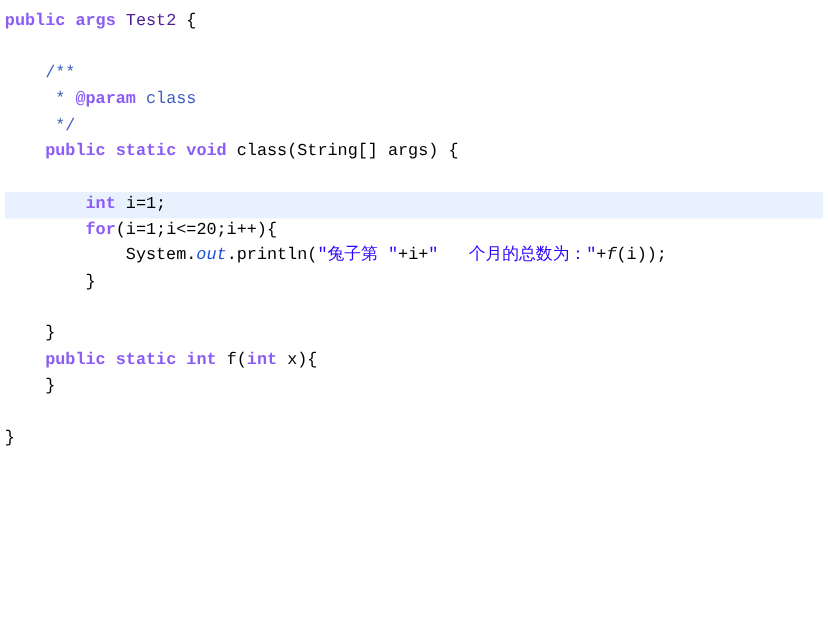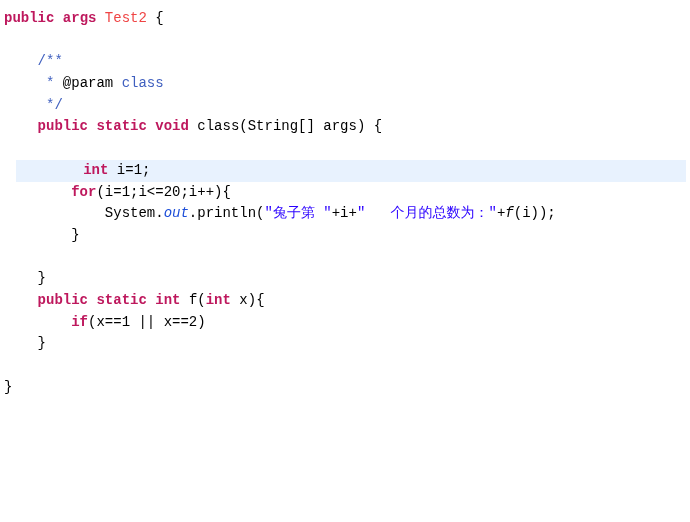--- a/index.html
+++ b/index.html
@@ -5,46 +5,45 @@
     body {
       margin: 0;
       padding: 8px 4px;
       font-family: 'Courier New', Courier, monospace;
       font-size: 14px;
       line-height: 1.55;
       background: #ffffff;
       color: #000000;
       width: 682px;
     }
-    .kw { color: #be185d; font-weight: bold; }
+    .kw { color: #8b5cf6; font-weight: bold; }
     .comment { color: #3f5fbf; }
-    .doctag { color: #000000; font-weight: normal; }
+    .doctag { color: #8b5cf6; font-weight: bold; }
     .str { color: #2a00ff; }
     .static-ref { color: #1d4ed8; font-style: italic; }
     .method-call { font-style: italic; }
-    .type { color: #ef4444; }
+    .type { color: #4c1d95; }
     .line { white-space: pre; }
-    .highlight { background: #e8f2fe; display: block; margin-left: 12px; }
+    .highlight { background: #e8f2fe; display: block; }
     .blank { height: 1.55em; }
   </style>
 </head>
 <body>
 
 <div>
   <div class="line"><span class="kw">public</span> <span class="kw">args</span> <span class="type">Test2</span><span> {</span></div>
   <div class="blank"></div>
   <div class="line"><span>    </span><span class="comment">/**</span></div>
   <div class="line"><span>     </span><span class="comment">* </span><span class="doctag">@param</span><span class="comment"> class</span></div>
   <div class="line"><span>     </span><span class="comment">*/</span></div>
   <div class="line"><span>    </span><span class="kw">public</span> <span class="kw">static</span> <span class="kw">void</span><span> class(String[] args) {</span></div>
   <div class="blank"></div>
   <div class="line highlight"><span>        </span><span class="kw">int</span><span> i=1;</span></div>
   <div class="line"><span>        </span><span class="kw">for</span><span>(i=1;i&lt;=20;i++){</span></div>
   <div class="line"><span>            </span><span>System.</span><span class="static-ref">out</span><span>.println(</span><span class="str">"兔子第 "</span><span>+i+</span><span class="str">"   个月的总数为："</span><span>+</span><span class="method-call">f</span><span>(i));</span></div>
   <div class="line"><span>        </span><span>}</span></div>
   <div class="blank"></div>
   <div class="line"><span>    </span><span>}</span></div>
   <div class="line"><span>    </span><span class="kw">public</span> <span class="kw">static</span> <span class="kw">int</span><span> f(</span><span class="kw">int</span><span> x){</span></div>
-  <div class="line"><span>        </span><span class="kw">if</span><span>(x==1 || x==2)</span></div>
   <div class="line"><span>    </span><span>}</span></div>
   <div class="blank"></div>
   <div class="line"><span>}</span></div>
 </div>
 
 </body></html>

